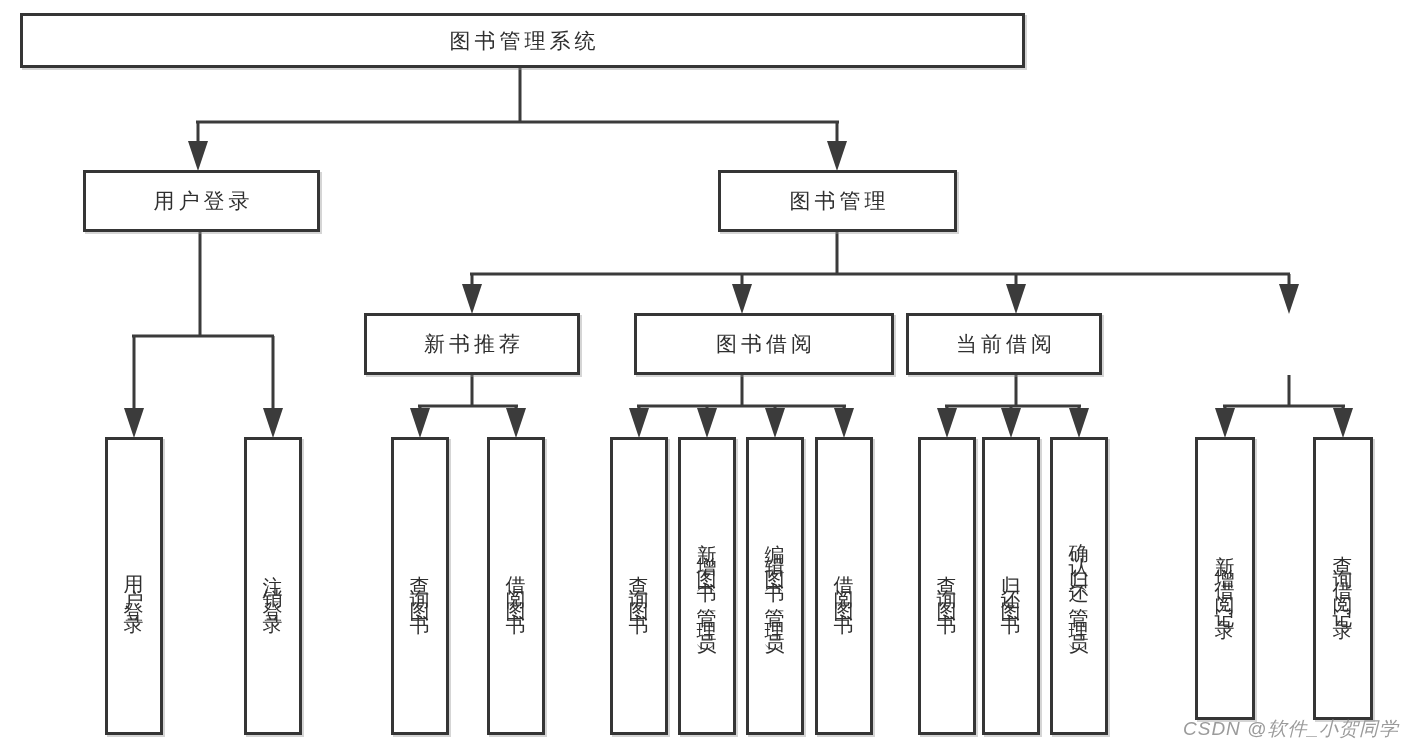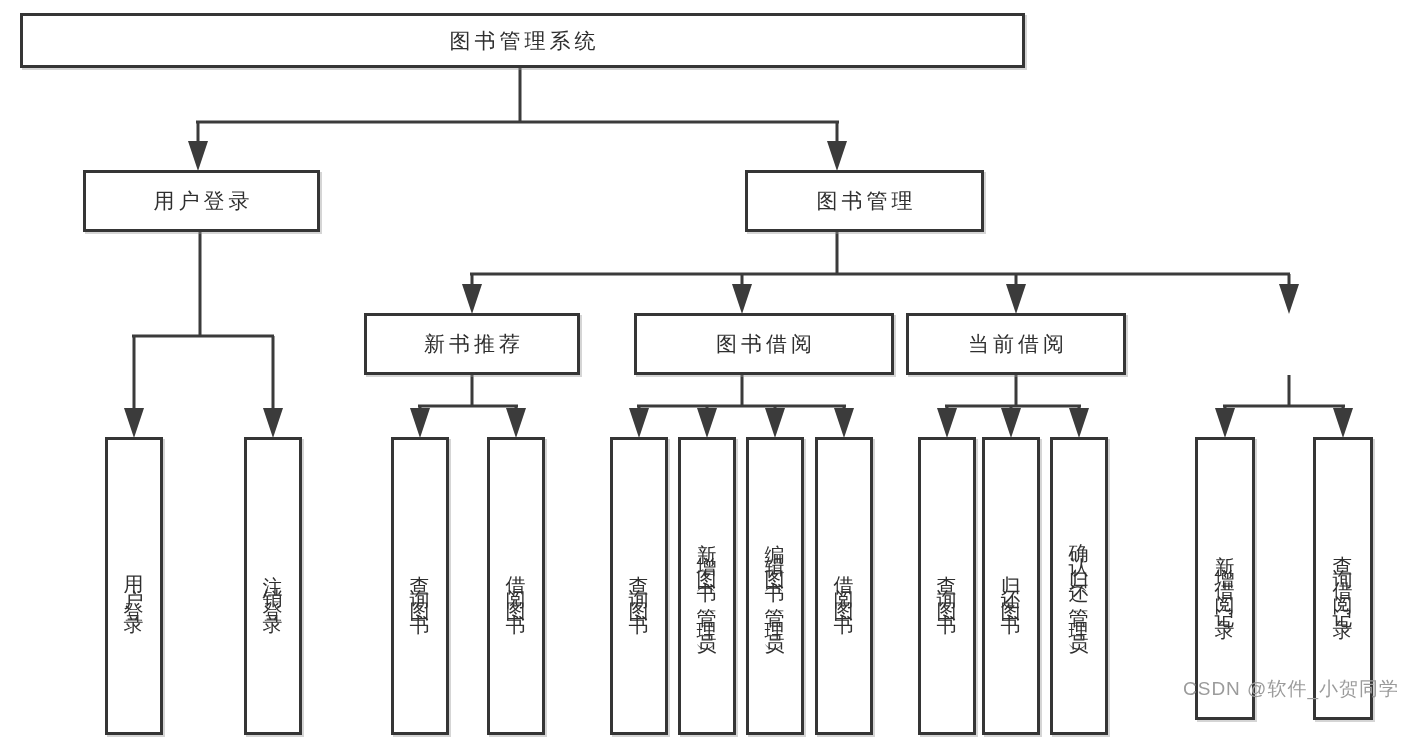--- a/index.html
+++ b/index.html
@@ -19,22 +19,22 @@
     box-shadow:2px 2px 0 rgba(150,150,150,0.4);
     display:flex; align-items:center; justify-content:center;
     z-index:2;
   }
   .h .lbl { font-size:21px; letter-spacing:4px; text-indent:4px; white-space:nowrap; }
   .v .lbl {
     writing-mode:vertical-rl; text-orientation:mixed;
     font-size:20px; letter-spacing:13px; line-height:1; white-space:nowrap;
   }
   .watermark {
-    position:absolute; left:1183px; top:676px; z-index:3;
-    font-size:19px; letter-spacing:1px; color:#9b9b9b; white-space:nowrap;
+    position:absolute; left:1183px; top:716px; z-index:3;
+    font-size:19px; letter-spacing:1px; color:#9b9b9b; white-space:nowrap;font-style:italic;
   }
 </style>
 </head>
 <body>
 
 <div class="canvas">
 
   <svg class="connectors" viewBox="0 0 1405 747" xmlns="http://www.w3.org/2000/svg">
 
     <path d="M520,68 L520,122 M196,122 L839,122 M198,122 L198,146 M837,122 L837,146"></path>
@@ -71,31 +71,31 @@
     <polygon points="1333,408 1353,408 1343,438"></polygon>
   </svg>
 
   <div class="node h" style="left:20px; top:13px; width:1005px; height:55px;">
     <span class="lbl">图书管理系统</span>
   </div>
 
   <div class="node h" style="left:83px; top:170px; width:237px; height:62px;">
     <span class="lbl">用户登录</span>
   </div>
-  <div class="node h" style="left:718px; top:170px; width:239px; height:62px;margin-left:27px;">
+  <div class="node h" style="left:718px; top:170px; width:239px; height:62px;">
     <span class="lbl">图书管理</span>
   </div>
 
   <div class="node h" style="left:364px; top:313px; width:216px; height:62px;">
     <span class="lbl">新书推荐</span>
   </div>
   <div class="node h" style="left:634px; top:313px; width:260px; height:62px;">
     <span class="lbl">图书借阅</span>
   </div>
-  <div class="node h" style="left:906px; top:313px; width:220px; height:62px;">
+  <div class="node h" style="left:906px; top:313px; width:196px; height:62px;">
     <span class="lbl">当前借阅</span>
   </div>
 
   <div class="node v" style="left:105px; top:437px; width:58px; height:298px;">
     <span class="lbl">用户登录</span>
   </div>
   <div class="node v" style="left:244px; top:437px; width:58px; height:298px;">
     <span class="lbl">注销登录</span>
   </div>
 

